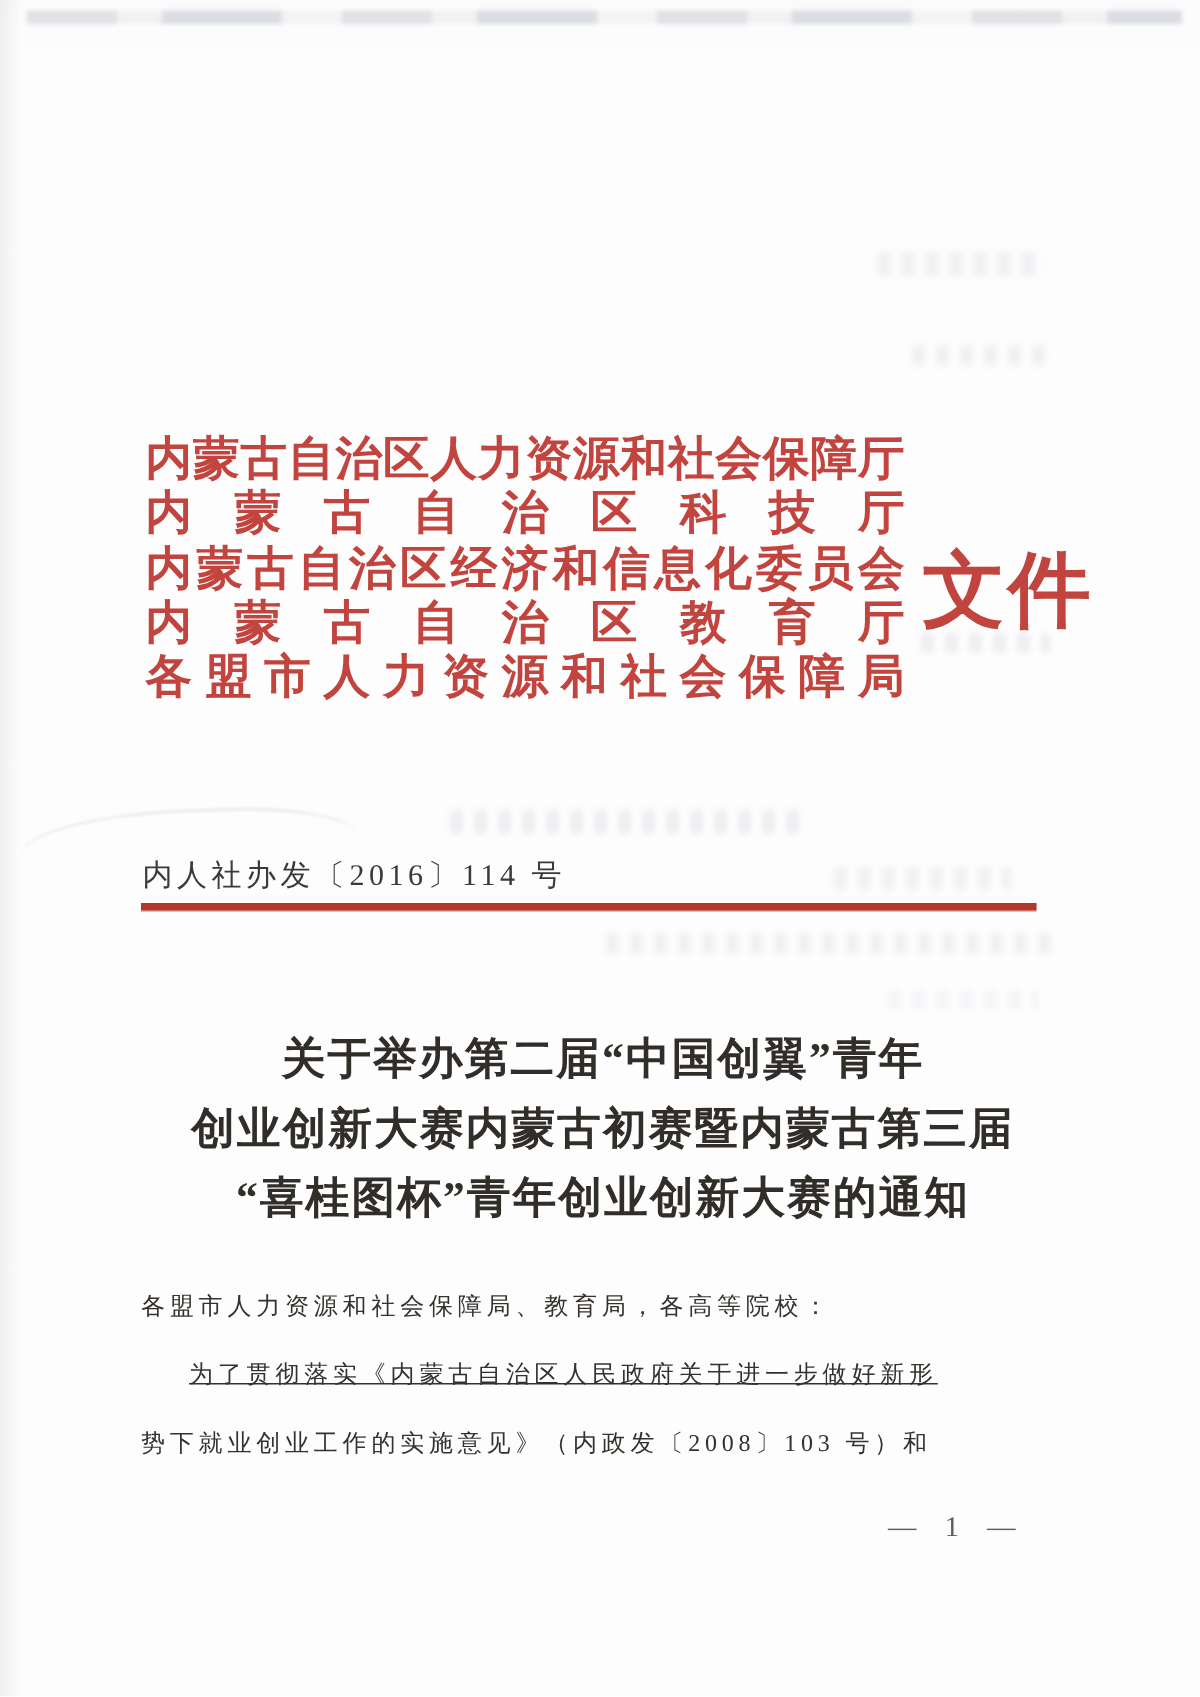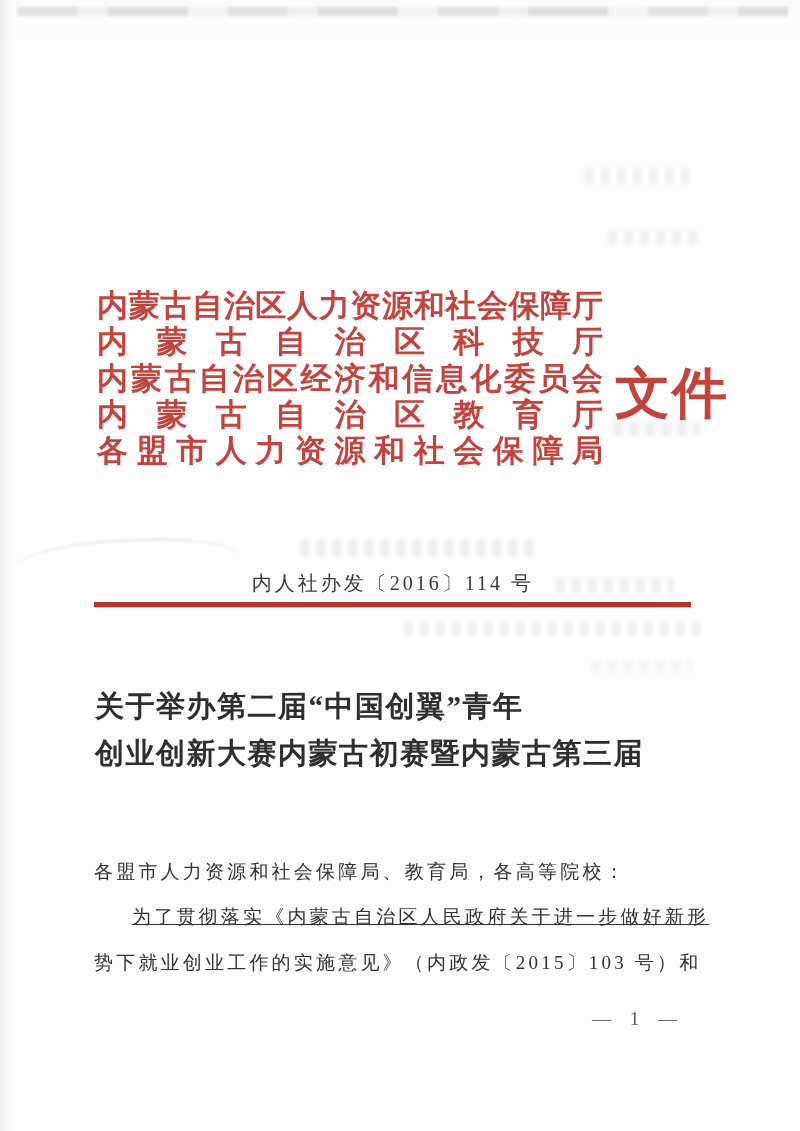--- a/index.html
+++ b/index.html
@@ -52,43 +52,42 @@
     position:absolute;left:615px;top:348px;
     color:var(--header-red);
     font-weight:bold;
     font-size:55px;
     line-height:60px;
     letter-spacing:2px;
     margin-top:16px;
   }
   .doc-number{
     position:absolute;left:95px;top:570px;width:596px;
-    text-align:center;
     color:#3b3a38;
     font-size:20px;
     letter-spacing:3px;
   }
   .red-rule{
     position:absolute;left:94px;top:602px;width:597px;height:5px;
     background:var(--rule-red);
     box-shadow:0 1px 0 rgba(178,54,44,.35);
   }
   .title-block{
     position:absolute;left:95px;top:683px;width:614px;
-    text-align:left;
+    text-align:center;
     color:#312e2a;
     font-weight:bold;
     font-size:29px;
     line-height:46.5px;
     letter-spacing:1.5px;
   }
   .body-block{
     position:absolute;left:94px;top:849px;width:620px;
     color:var(--ink);
-    font-size:19px;
+    font-size:16px;
     letter-spacing:3.2px;
     line-height:45.4px;
   }
   .body-line{white-space:nowrap;}
   .indent{text-indent:2em;text-decoration:underline;}
   .page-number{
     position:absolute;left:592px;top:1008px;
     color:#5d5d5f;
     font-size:19px;
     letter-spacing:7px;
@@ -137,26 +136,27 @@
 
   <div class="doc-type">文件</div>
 
   <div class="doc-number">内人社办发〔2016〕114 号</div>
 
   <div class="red-rule"></div>
 
   <div class="title-block">
     <div>关于举办第二届“中国创翼”青年</div>
     <div>创业创新大赛内蒙古初赛暨内蒙古第三届</div>
+    <div>“喜桂图杯”青年创业创新大赛的通知</div>
   </div>
 
   <div class="body-block">
     <div class="body-line">各盟市人力资源和社会保障局、教育局，各高等院校：</div>
     <div class="body-line indent">为了贯彻落实《内蒙古自治区人民政府关于进一步做好新形</div>
-    <div class="body-line">势下就业创业工作的实施意见》（内政发〔2015〕103 号）和</div>
+    <div class="body-line">势下就业创业工作的实施意见》（内政发〔2008〕103 号）和</div>
   </div>
 
   <div class="page-number">— 1 —</div>
 
   <div class="ghost g1"></div>
   <div class="ghost g2"></div>
   <div class="ghost g3"></div>
   <div class="ghost g4"></div>
   <div class="ghost g5"></div>
   <div class="ghost g6"></div>

